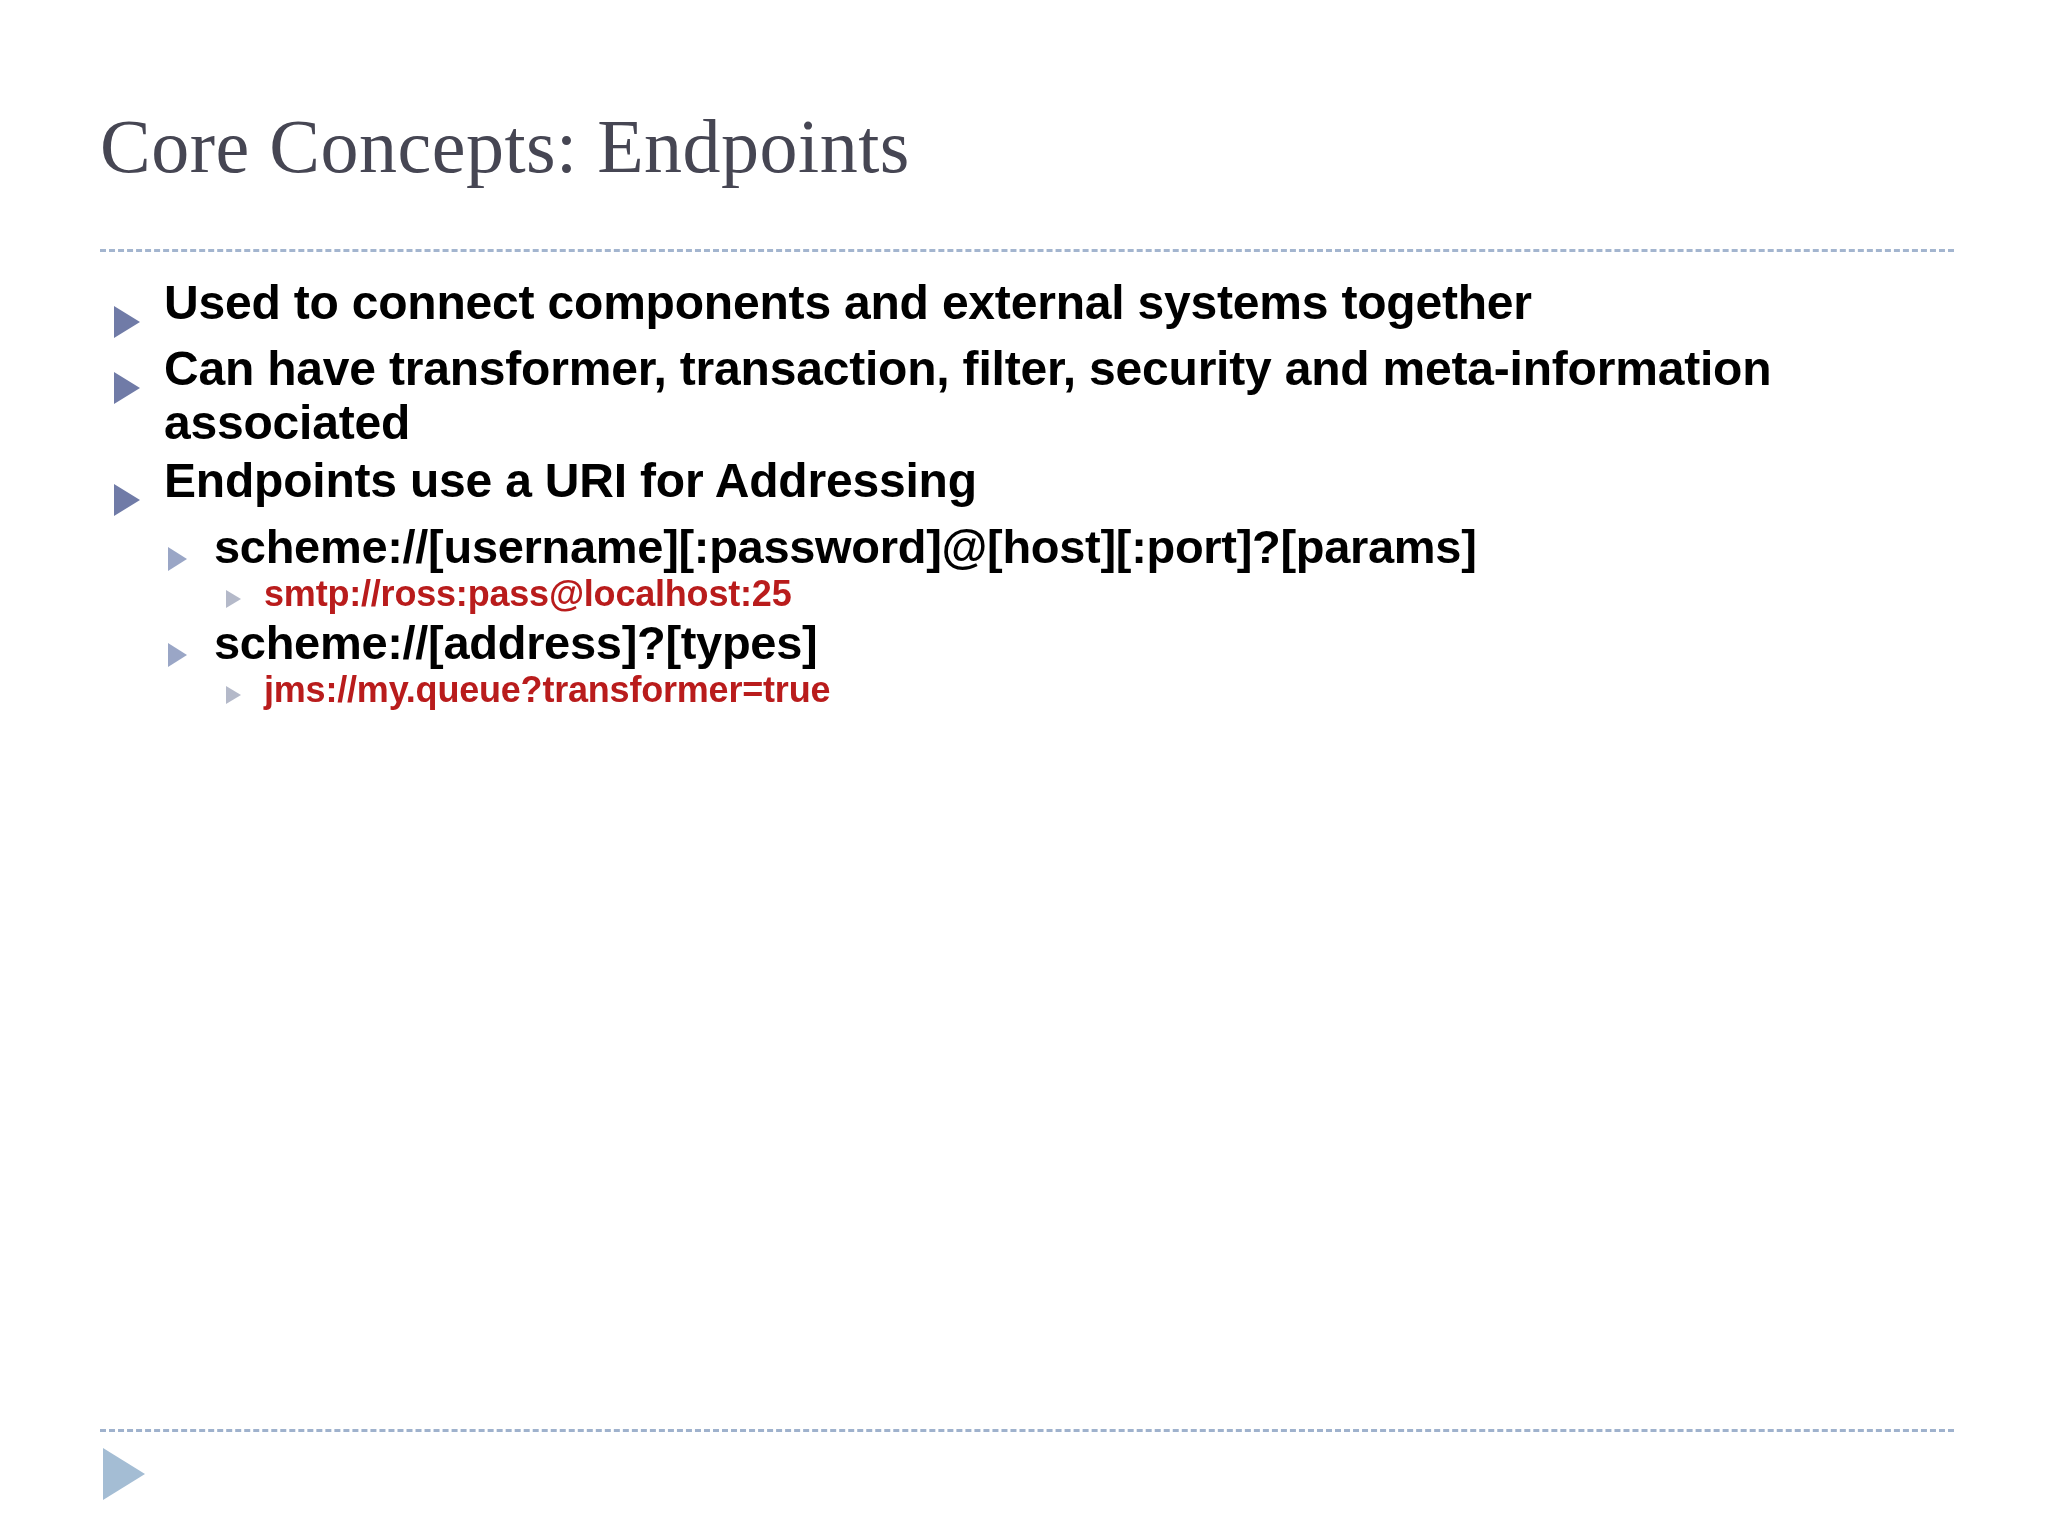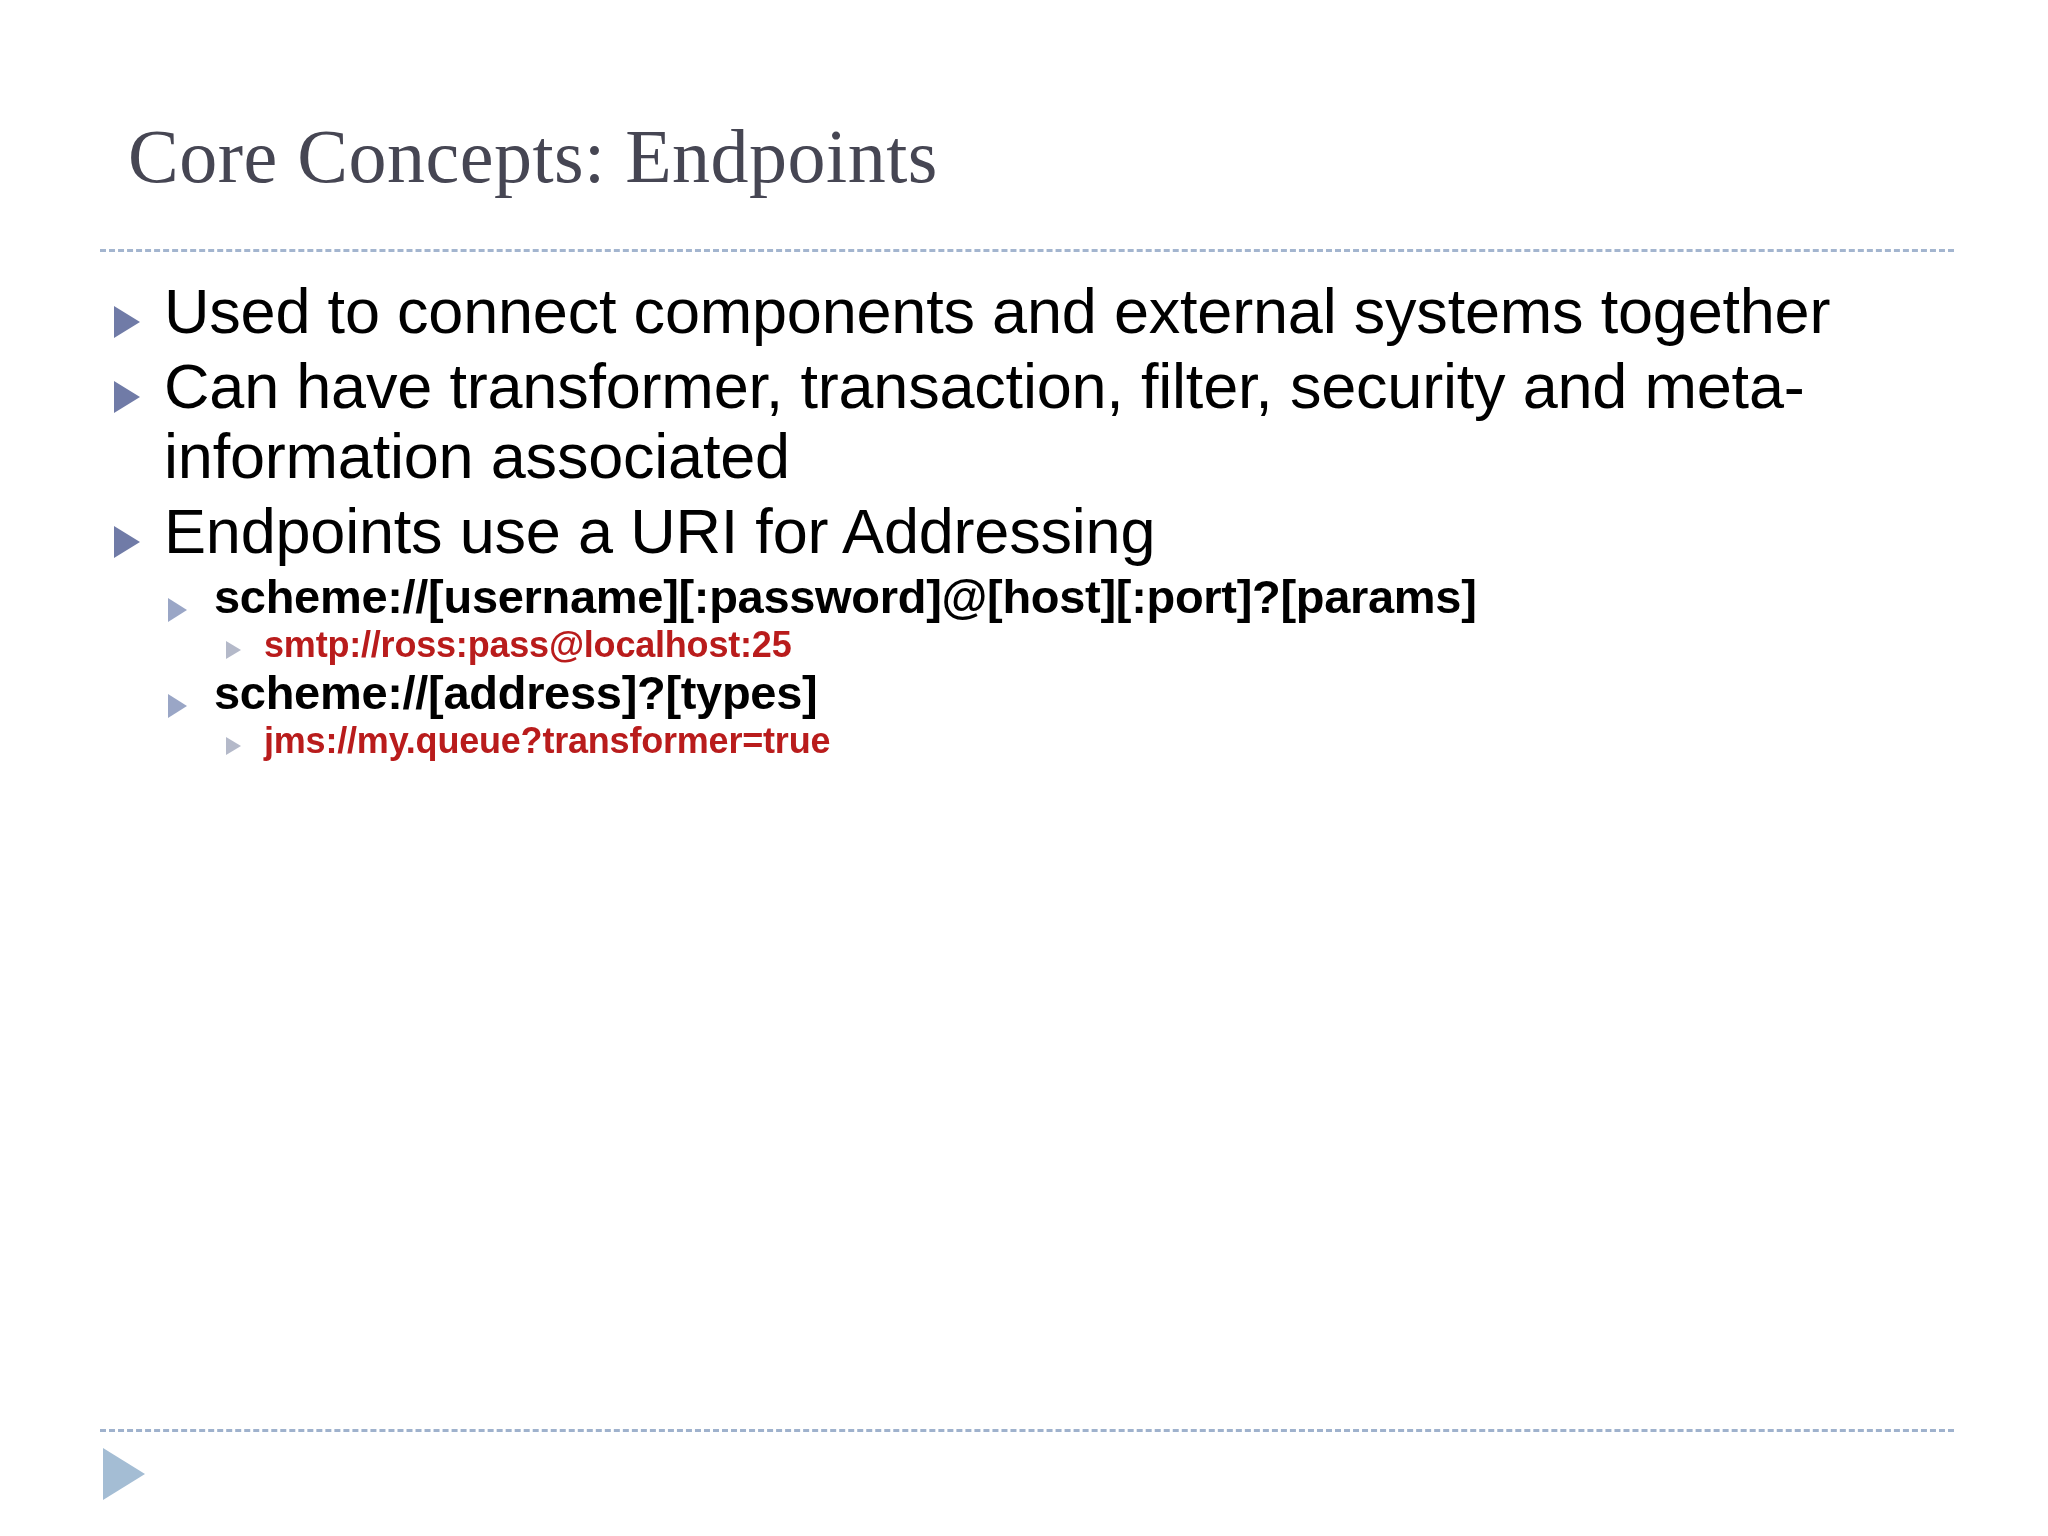--- a/index.html
+++ b/index.html
@@ -16,24 +16,23 @@
     width: 2048px;
     height: 1536px;
     background: #ffffff;
     font-family: "Liberation Sans", sans-serif;
   }
 
   
   .title-area {
     position: absolute;
     left: 100px;
-    top: 118px;
+    top: 108px;
     width: 1860px;
     height: 112px;
-    margin-left: 28px;
   }
 
   .slide-title {
     font-family: "Liberation Serif", "DejaVu Serif", serif;
     font-size: 76px;
     font-weight: 400;
     line-height: 1.0;
     color: #464653;
     letter-spacing: 0.5px;
     white-space: nowrap;
@@ -90,24 +89,24 @@
   }
 
   .tri-l3 {
     border-width: 9px 0 9px 15px;
     border-color: transparent transparent transparent #b4b9c9;
     margin-left: 4px;
   }
 
   .l1 .txt {
     flex: 1 1 auto;
-    font-size: 63px;
+    font-size: 48px;
     line-height: 1.12;
     color: #000000;
-    font-weight: 400;
+    font-weight: 700;
     font-stretch: condensed;
     letter-spacing: -0.2px;
   }
 
   .l2 {
     display: flex;
     align-items: center;
     margin-left: 54px;
     margin-bottom: 0px;
   }

